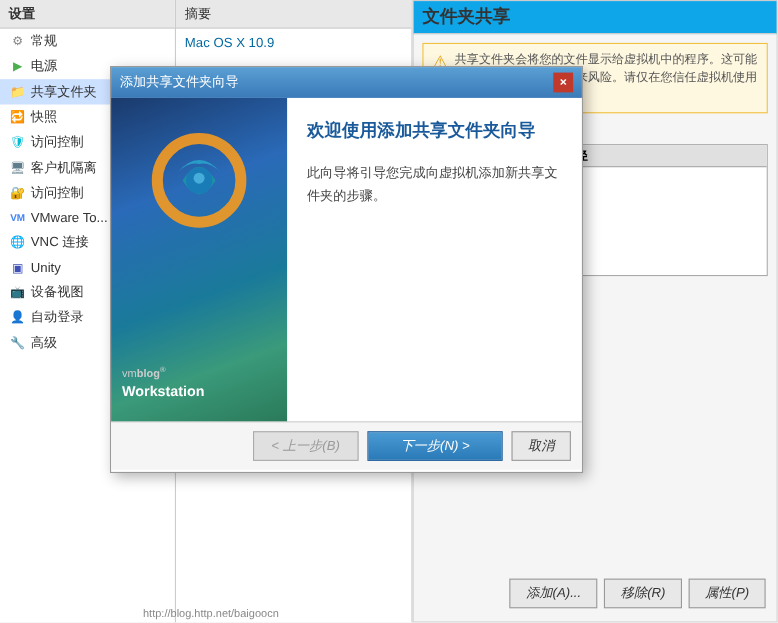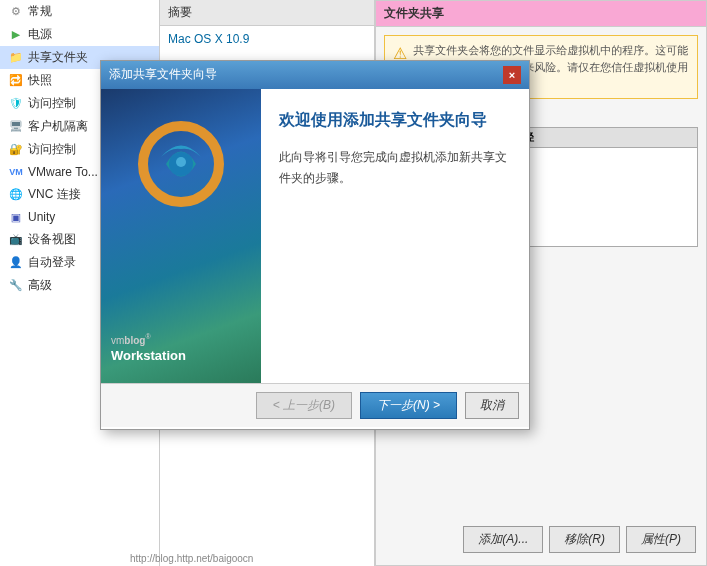--- a/index.html
+++ b/index.html
@@ -91,24 +91,24 @@
     .file-share-panel {
       position: absolute;
       top: 0; left: 375px;
       width: 332px;
       height: 566px;
       background: #f5f5f5;
       border: 1px solid #ccc;
     }
 
     .file-share-header {
-      background: #f9a8d4;
+      background: #0ea5e9;
       padding: 4px 8px;
       font-weight: bold;
-      font-size: 12px;
+      font-size: 16px;
       color: #333;
       border-bottom: 1px solid #ccc;
     }
 
     .warning-box {
       margin: 8px;
       padding: 6px 8px;
       background: #fff8e1;
       border: 1px solid #f0c040;
       font-size: 11px;
@@ -249,21 +249,21 @@
       border-top: 1px solid #ccc;
       display: flex;
       align-items: center;
       justify-content: flex-end;
       padding: 0 10px;
       gap: 8px;
       background: #f5f5f5;
     }
 
     .btn-primary {
-      padding: 4px 16px;
+      padding: 4px 29px;
       background: linear-gradient(to bottom, #4a9ad4, #2a7ab8);
       border: 1px solid #1a5a98;
       color: #fff;
       font-size: 12px;
       cursor: pointer;
       font-family: 'Microsoft YaHei', SimSun, sans-serif;
     }
 
     .btn-disabled {
       padding: 4px 16px;
@@ -298,20 +298,21 @@
       color: #888;
       z-index: 200;
     }
   </style>
 </head>
 <body>
 
 <div class="main-panel">
 
   <div class="settings-panel">
+    <div class="settings-header">设置</div>
 
     <div class="settings-item">
       <span class="settings-icon icon-gear">⚙</span>
       <span>常规</span>
     </div>
     <div class="settings-item">
       <span class="settings-icon icon-power">▶</span>
       <span>电源</span>
     </div>
     <div class="settings-item selected">

